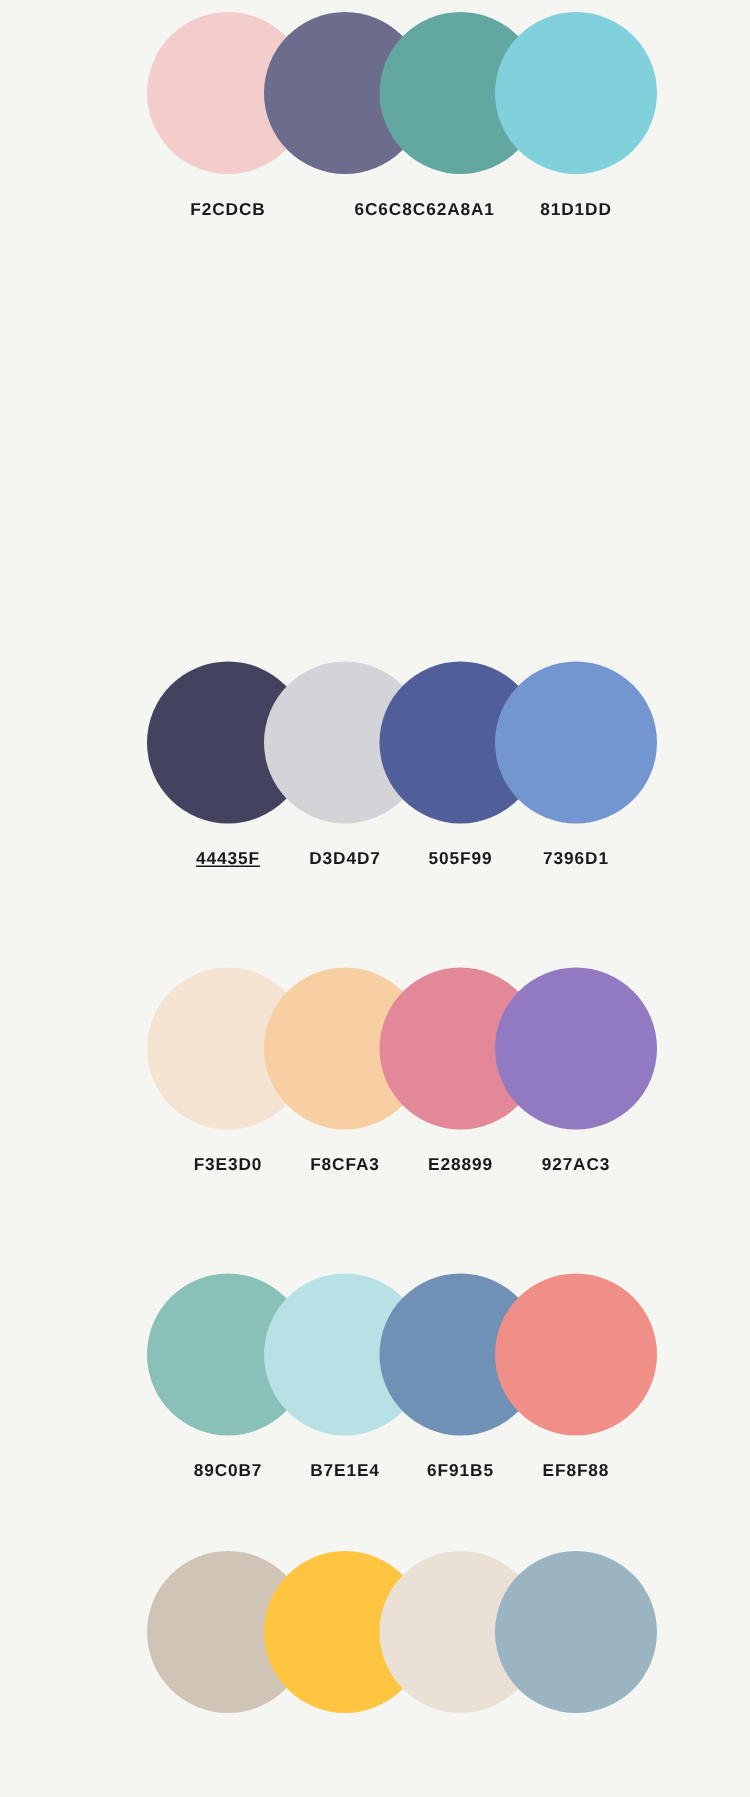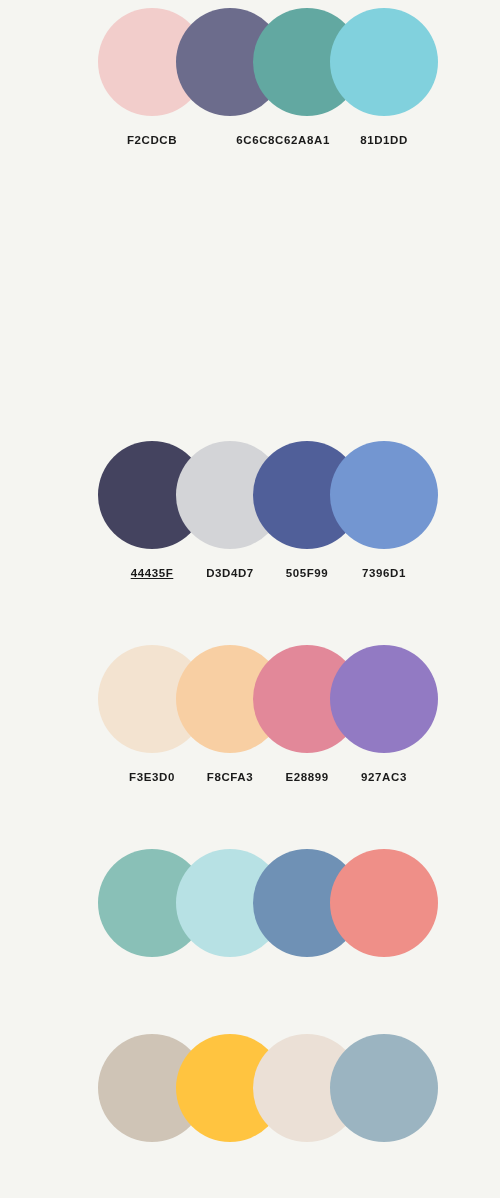--- a/index.html
+++ b/index.html
@@ -116,20 +116,26 @@
         <div class="swatch-label c3" style="color: rgb(26, 26, 26);">927AC3</div>
       </div>
     </div>
     <div class="palette-row" style="top: 847px;">
       <div class="swatch-strip">
         <div class="swatch-circle c0" style="background: rgb(137, 192, 183);"></div>
         <div class="swatch-circle c1" style="background: rgb(183, 225, 228);"></div>
         <div class="swatch-circle c2" style="background: rgb(111, 145, 181);"></div>
         <div class="swatch-circle c3" style="background: rgb(239, 143, 136);"></div>
       </div>
+      <div class="label-strip">
+        <div class="swatch-label c0" style="color: rgb(26, 26, 26);">89C0B7</div>
+        <div class="swatch-label c1" style="color: rgb(26, 26, 26);">B7E1E4</div>
+        <div class="swatch-label c2" style="color: rgb(26, 26, 26);">6F91B5</div>
+        <div class="swatch-label c3" style="color: rgb(26, 26, 26);">EF8F88</div>
+      </div>
     </div>
     <div class="palette-row" style="top: 1032px;">
       <div class="swatch-strip">
         <div class="swatch-circle c0" style="background: rgb(207, 196, 182);"></div>
         <div class="swatch-circle c1" style="background: rgb(255, 196, 64);"></div>
         <div class="swatch-circle c2" style="background: rgb(235, 224, 214);"></div>
         <div class="swatch-circle c3" style="background: rgb(155, 180, 193);"></div>
       </div>
     </div>
   </div>

